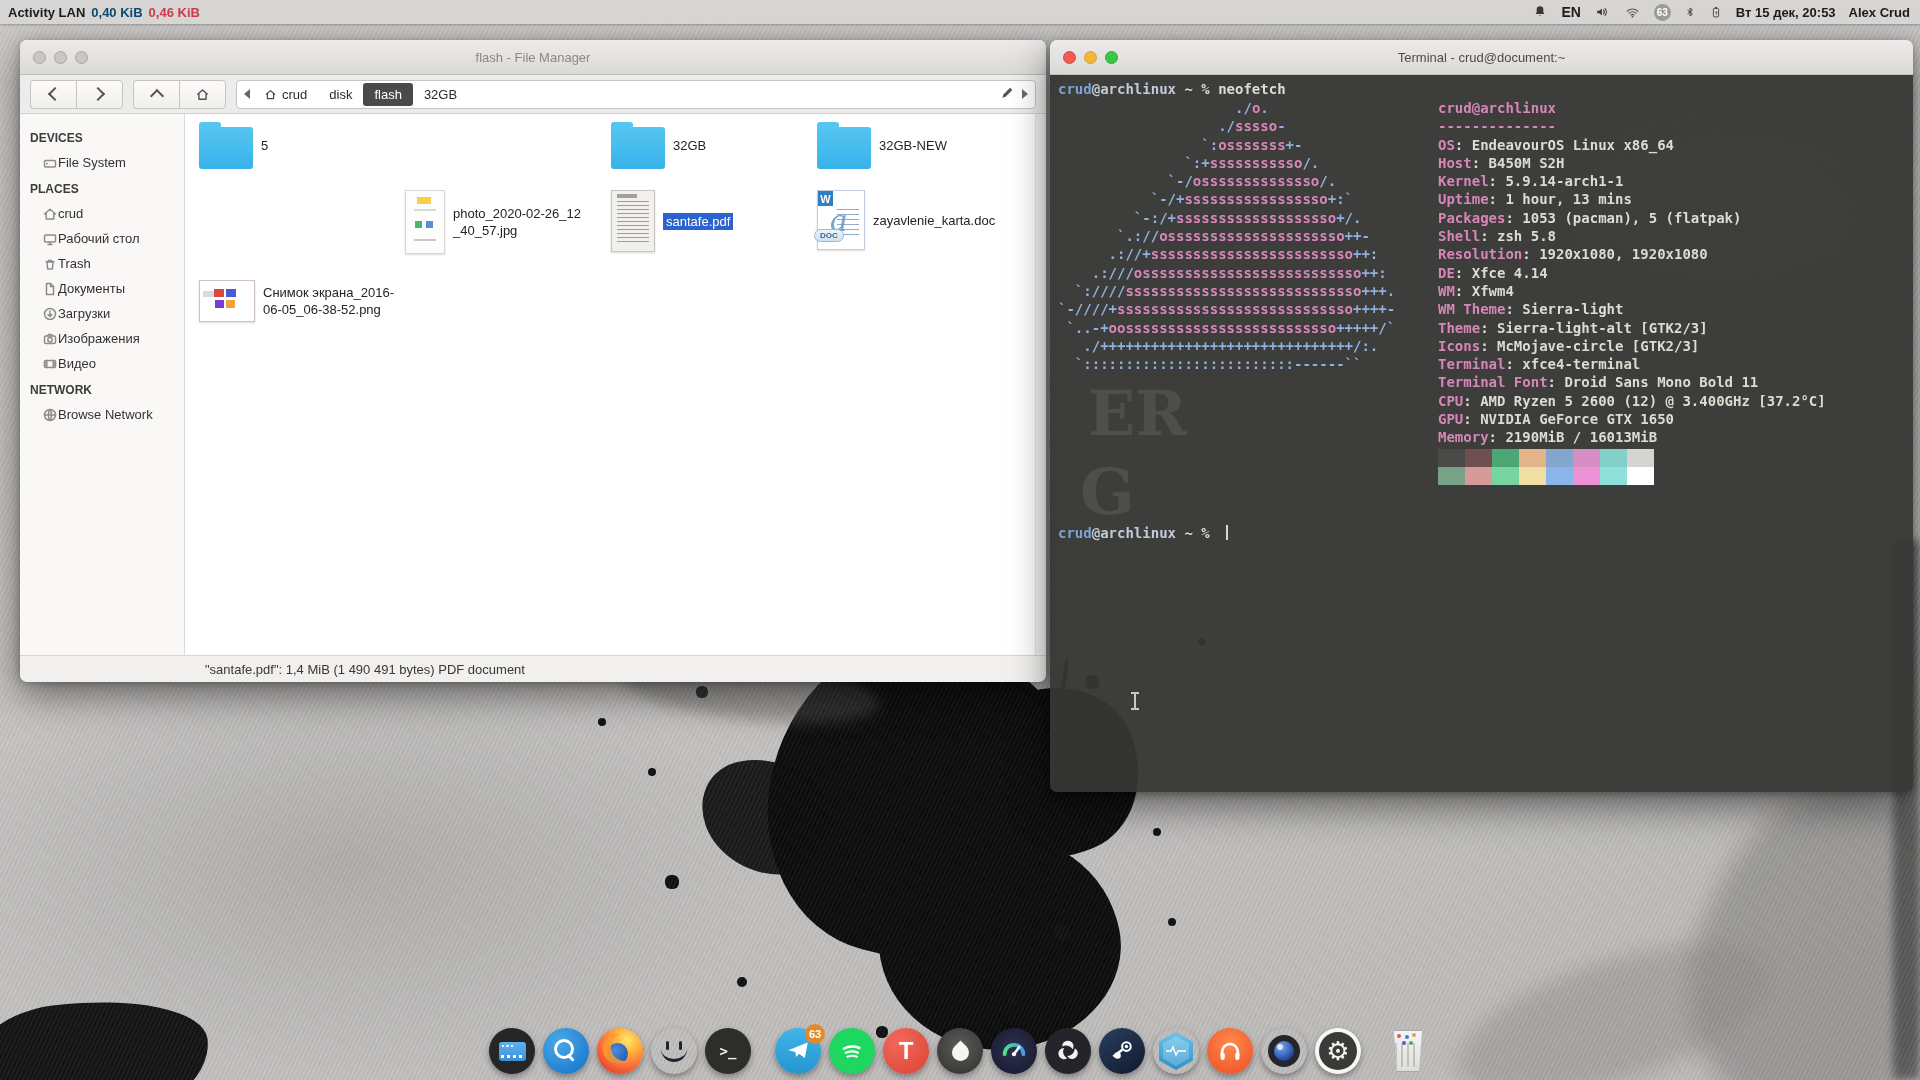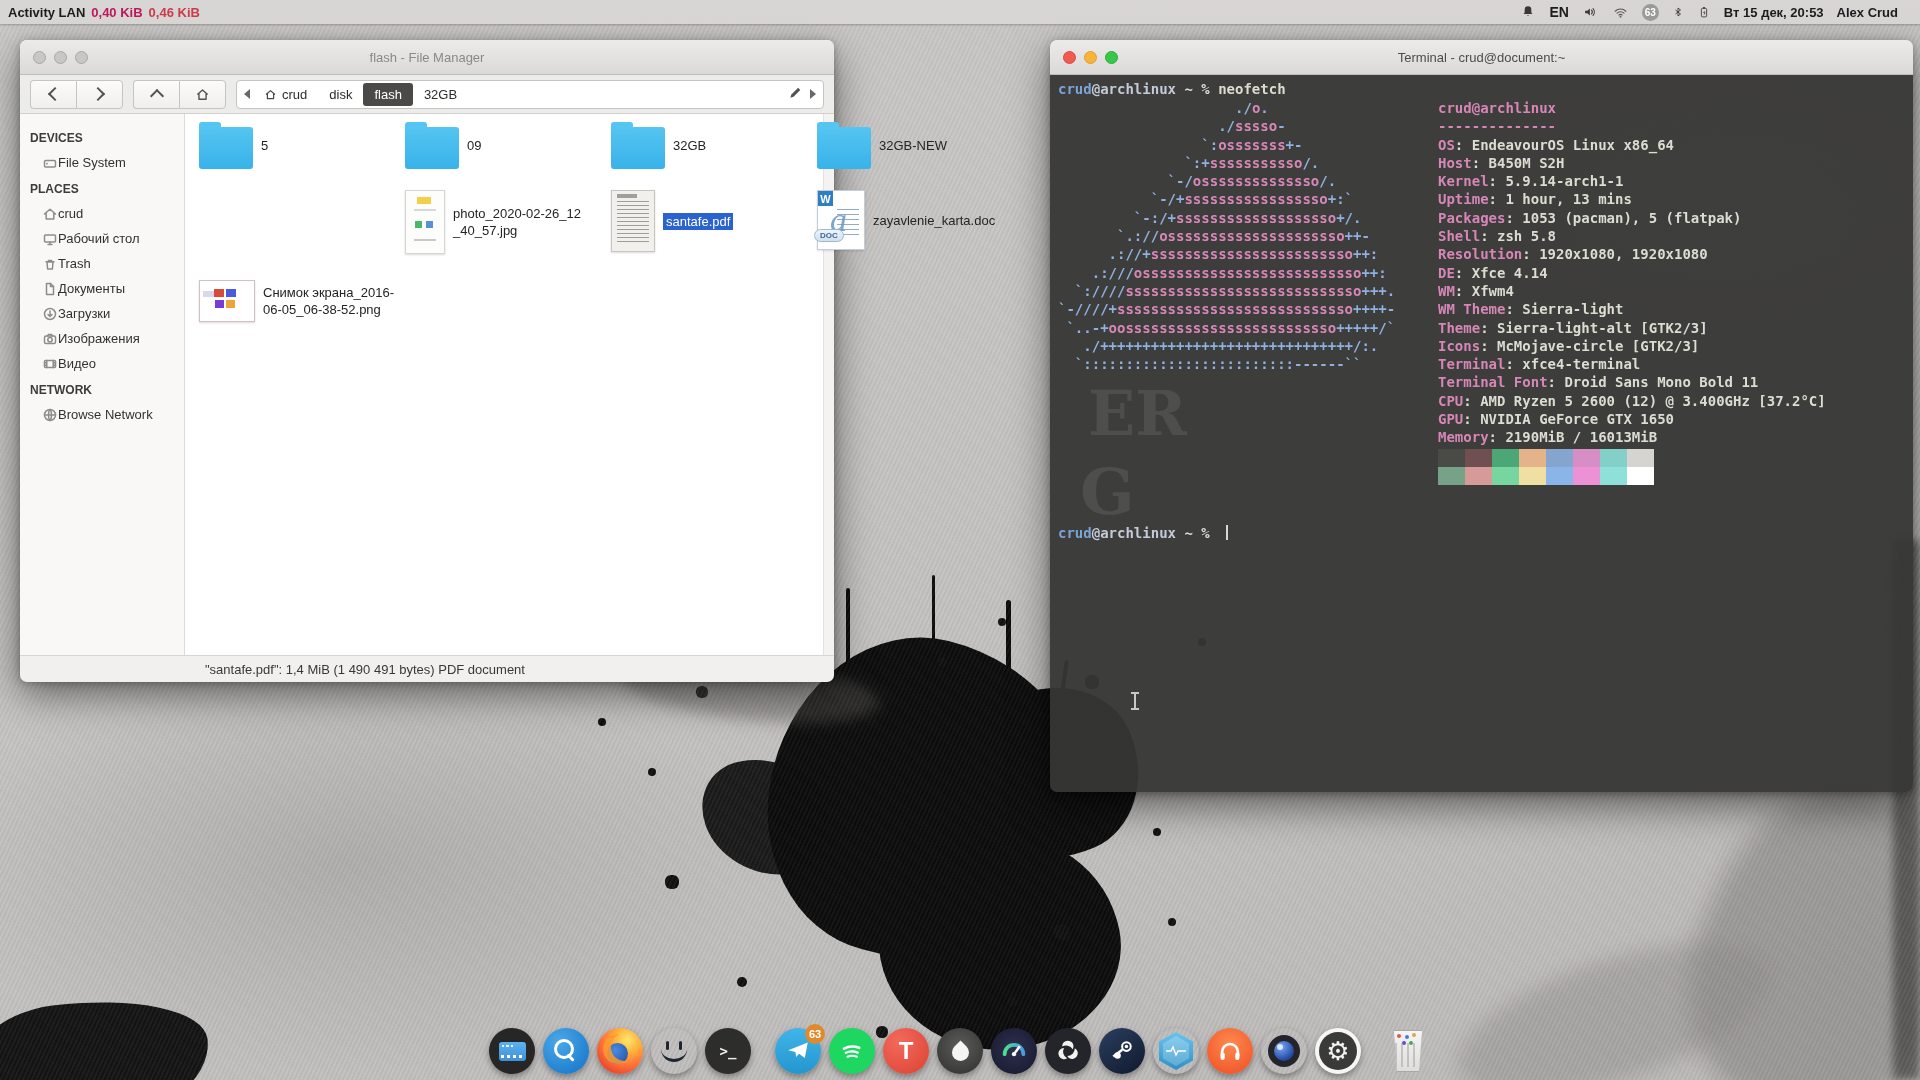--- a/index.html
+++ b/index.html
@@ -33,40 +33,40 @@
   .s1{left:590px;top:570px;width:180px;height:90px;background:rgba(70,68,66,.42);border-radius:50%;transform:rotate(-15deg);}
   .s2{left:620px;top:660px;width:260px;height:60px;background:rgba(95,93,91,.40);border-radius:50%;transform:rotate(6deg);}
   .s3{left:1700px;top:790px;width:260px;height:330px;background:rgba(128,126,124,.55);border-radius:45%;transform:rotate(24deg);filter:blur(12px);}
   .s4{left:1450px;top:960px;width:330px;height:120px;background:rgba(140,138,136,.45);border-radius:50%;transform:rotate(-18deg);filter:blur(10px);}
   .cornerblob{left:-40px;top:1002px;width:250px;height:130px;background:#141414;border-radius:40% 60% 55% 45%/60% 40% 60% 40%;transform:rotate(-7deg);position:absolute;}
   .edgeband{left:1893px;top:540px;width:27px;height:540px;background:rgba(35,35,35,.55);filter:blur(4px);position:absolute;}
   
   #topbar{position:absolute;left:0;top:0;width:1920px;height:24px;background:rgba(216,214,212,.97);
     display:flex;align-items:center;font-size:13px;color:#1c1c1c;box-shadow:0 1px 2px rgba(0,0,0,.25);z-index:50;}
   #topbar .left{display:flex;gap:6px;padding-left:8px;font-weight:bold;}
-  .net-down{color:#be185d;} .net-up{color:#cc3b49;}
-  #topbar .right{margin-left:auto;display:flex;align-items:center;gap:13px;padding-right:22px;}
+  .net-down{color:#0c4a6e;} .net-up{color:#cc3b49;}
+  #topbar .right{margin-left:auto;display:flex;align-items:center;gap:13px;padding-right:10px;}
   #topbar .right svg{display:block;}
   .traybadge{width:17px;height:17px;border-radius:50%;background:#9a9a98;color:#fff;font-size:10px;font-weight:bold;
     display:flex;align-items:center;justify-content:center;}
   .lang{font-weight:bold;font-size:14px;}
   .clock{font-weight:bold;} .user{font-weight:bold;}
   
   .window{position:absolute;border-radius:7px;box-shadow:0 14px 38px rgba(0,0,0,.5),0 2px 8px rgba(0,0,0,.3);}
   .titlebar{height:34px;background:linear-gradient(#ecebe9,#dcdad8);border-bottom:1px solid #bfbdbb;
     border-radius:7px 7px 0 0;display:flex;align-items:center;position:relative;}
   .lights{display:flex;gap:8px;padding-left:13px;}
   .light{width:13px;height:13px;border-radius:50%;}
   .light.gray{background:#c9c7c5;border:1px solid #a9a7a5;box-sizing:border-box;}
   .light.red{background:#f25a50;border:1px solid #d84a42;box-sizing:border-box;}
   .light.yellow{background:#f6b43a;border:1px solid #dfa02c;box-sizing:border-box;}
   .light.green{background:#39c749;border:1px solid #2dab3c;box-sizing:border-box;}
   .wtitle{position:absolute;left:0;right:0;text-align:center;font-size:13px;pointer-events:none;}
   
-  #fm{left:20px;top:40px;width:814px;height:640px;background:#fff;}
+  #fm{left:20px;top:40px;width:1026px;height:640px;background:#fff;}
   #fm .wtitle{color:#8b8987;}
   #fm-toolbar{height:38px;background:#ececea;border-bottom:1px solid #d2d0ce;display:flex;align-items:center;padding:0 10px;gap:10px;}
   .btngroup{display:flex;}
   .tbtn{width:45px;height:27px;background:linear-gradient(#fcfbfa,#f1efee);border:1px solid #c6c4c2;
     display:flex;align-items:center;justify-content:center;}
   .btngroup .tbtn:first-child{border-radius:4px 0 0 4px;border-right:none;}
   .btngroup .tbtn:last-child{border-radius:0 4px 4px 0;}
   .chev{width:8px;height:8px;border:2px solid #555351;border-top:none;border-right:none;}
   .chev.back{transform:rotate(45deg);margin-left:3px;}
   .chev.fwd{transform:rotate(-135deg);margin-right:3px;}
@@ -374,24 +374,20 @@
           </svg>
           <span>Browse Network</span>
         </div>
       </div>
     <div id="fm-files">
       <div id="fm-scroll"></div>
     <div class="fitem" style="left: 14px; top: 8px;">
           <span class="ficon icon-folder"></span>
           <span class="fname">5</span>
         </div>
-        <div class="fitem" style="left: 220px; top: 8px;">
-          <span class="ficon icon-folder"></span>
-          <span class="fname">09</span>
-        </div>
         <div class="fitem" style="left: 426px; top: 8px;">
           <span class="ficon icon-folder"></span>
           <span class="fname">32GB</span>
         </div>
         <div class="fitem" style="left: 632px; top: 8px;">
           <span class="ficon icon-folder"></span>
           <span class="fname">32GB-NEW</span>
         </div>
         <div class="fitem" style="left: 220px; top: 76px;">
           <span class="ficon icon-photo"></span>

